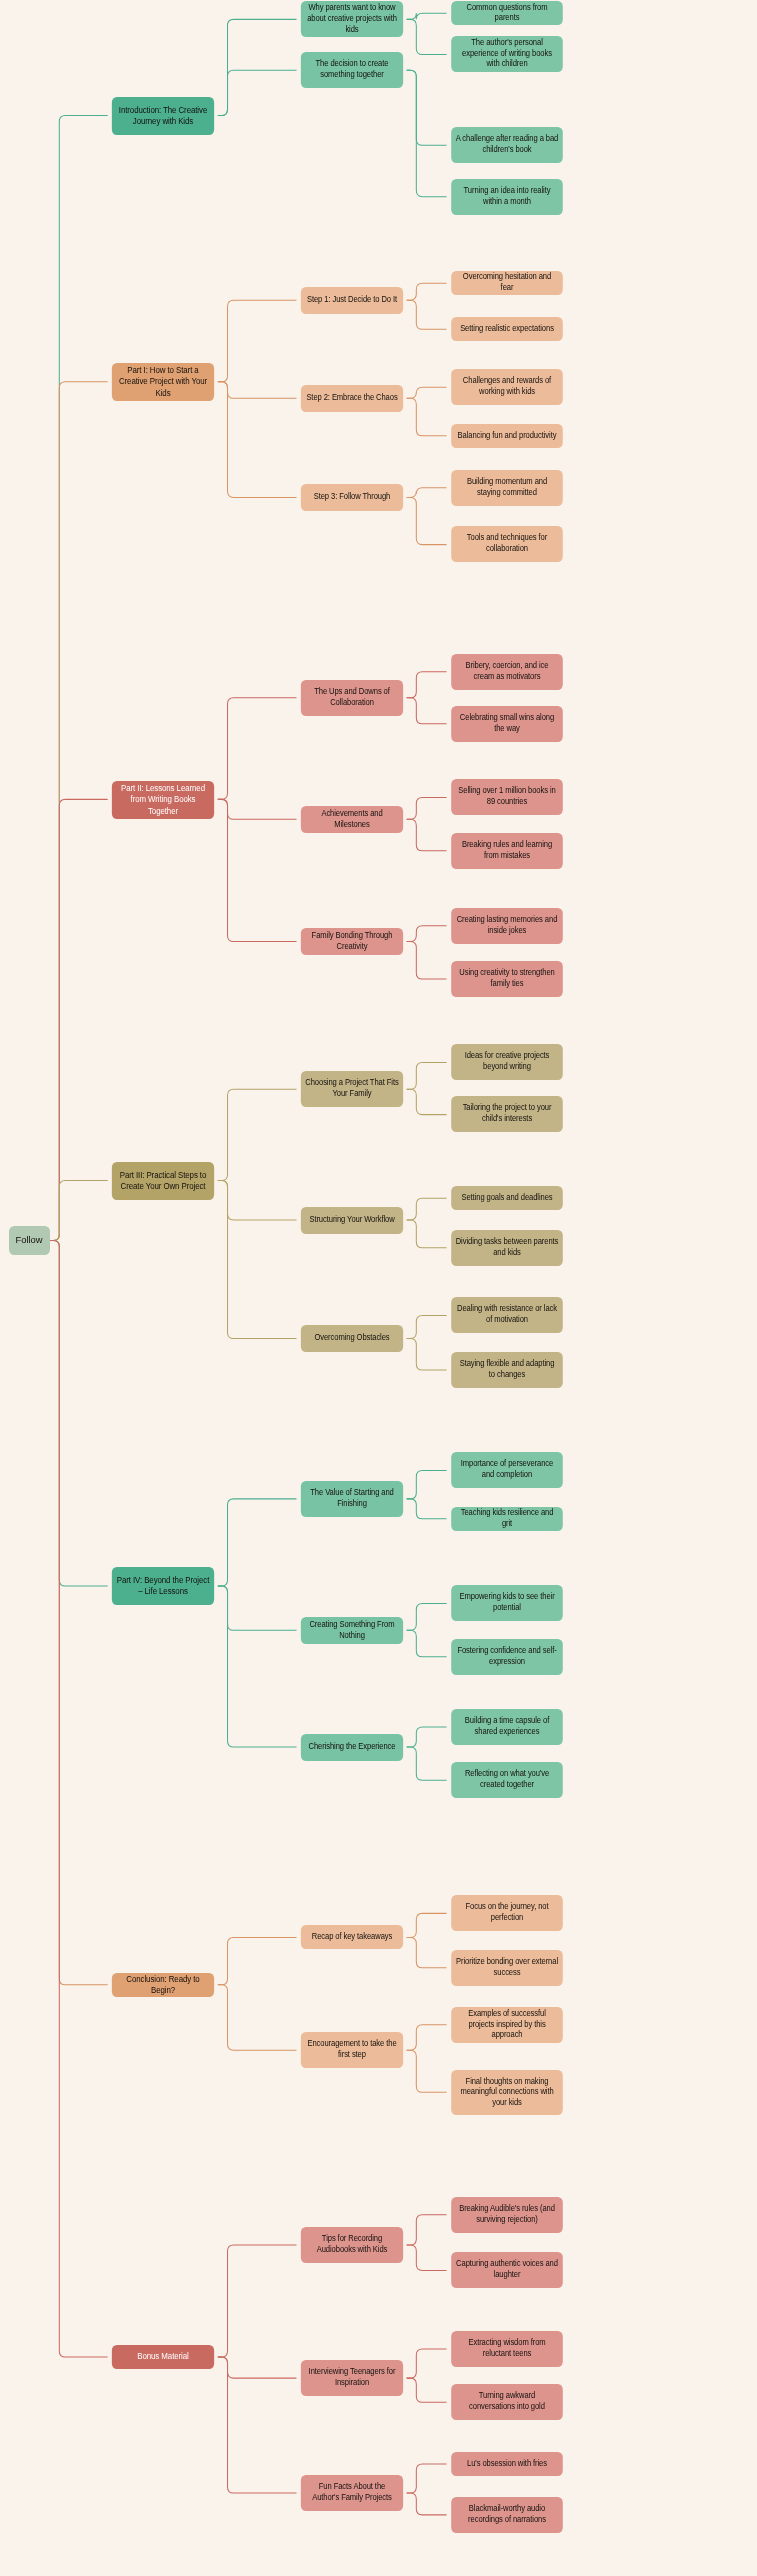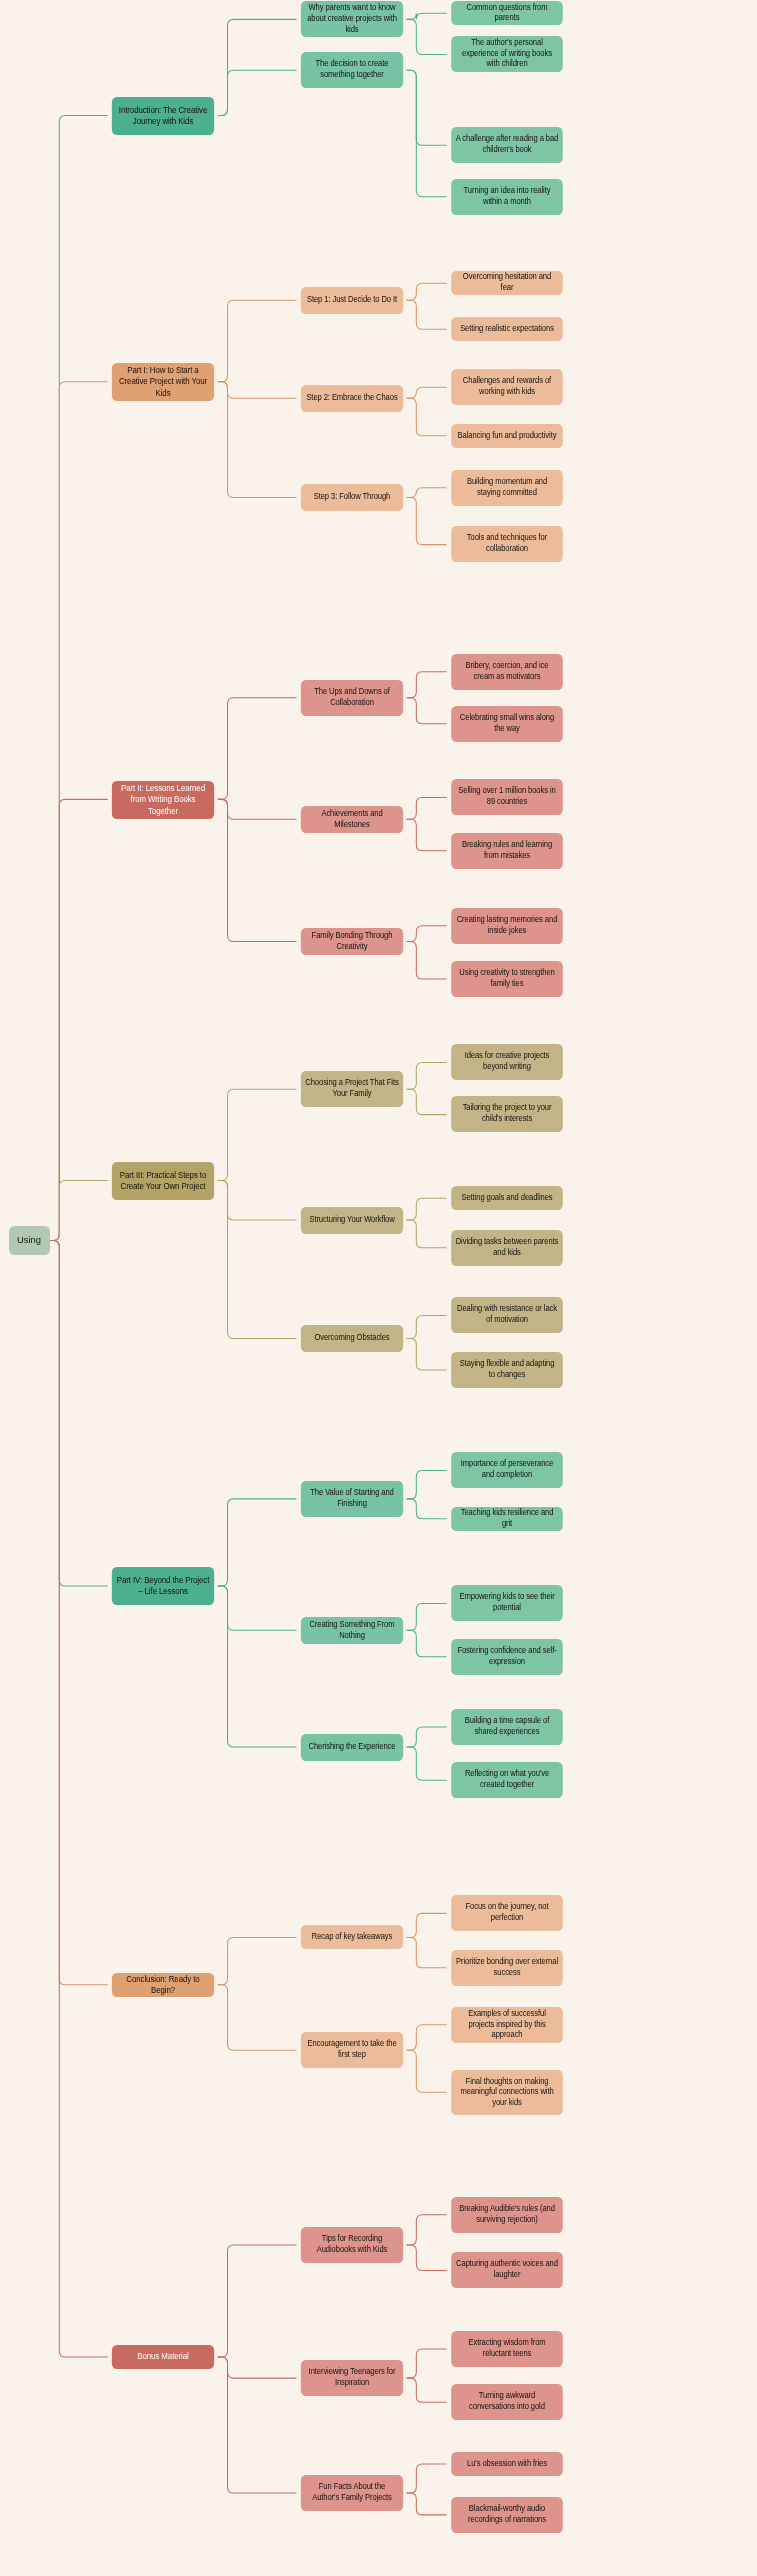--- a/index.html
+++ b/index.html
@@ -128,21 +128,21 @@
       <path d="M 672 3710 L 678 3710 Q 688 3710 688 3720 L 688 3742 Q 688 3752 698 3752 L 738 3752" fill="none" stroke="#c96a61" stroke-width="1.7"></path>
       <path d="M 360 3895 L 366 3895 Q 376 3895 376 3905 L 376 3920 Q 376 3930 386 3930 L 490 3930" fill="none" stroke="#c96a61" stroke-width="1.7"></path>
       <path d="M 672 3930 L 678 3930 Q 688 3930 688 3920 L 688 3892 Q 688 3882 698 3882 L 738 3882" fill="none" stroke="#c96a61" stroke-width="1.7"></path>
       <path d="M 672 3930 L 678 3930 Q 688 3930 688 3940 L 688 3960 Q 688 3970 698 3970 L 738 3970" fill="none" stroke="#c96a61" stroke-width="1.7"></path>
       <path d="M 360 3895 L 366 3895 Q 376 3895 376 3905 L 376 4110 Q 376 4120 386 4120 L 490 4120" fill="none" stroke="#c96a61" stroke-width="1.7"></path>
       <path d="M 672 4120 L 678 4120 Q 688 4120 688 4110 L 688 4082 Q 688 4072 698 4072 L 738 4072" fill="none" stroke="#c96a61" stroke-width="1.7"></path>
       <path d="M 672 4120 L 678 4120 Q 688 4120 688 4130 L 688 4146 Q 688 4156 698 4156 L 738 4156" fill="none" stroke="#c96a61" stroke-width="1.7"></path>
     </svg>
 
 <div class="node lv0" style="left: 8.5px; top: 1226px; width: 41px; height: 29px;">
-      <span>Using</span>
+      <span>Follow</span>
     </div>
     <div class="node lv1 c-green-1" style="left: 108px; top: 97px; width: 110px; height: 38px;">
       <span>Introduction: The Creative Journey with Kids</span>
     </div>
     <div class="node lv2 c-green-2" style="left: 297px; top: 1.2px; width: 110px; height: 36px;">
       <span>Why parents want to know about creative projects with kids</span>
     </div>
     <div class="node lv3 c-green-3" style="left: 447px; top: 1.2px; width: 120px; height: 24px;">
       <span>Common questions from parents</span>
     </div>

